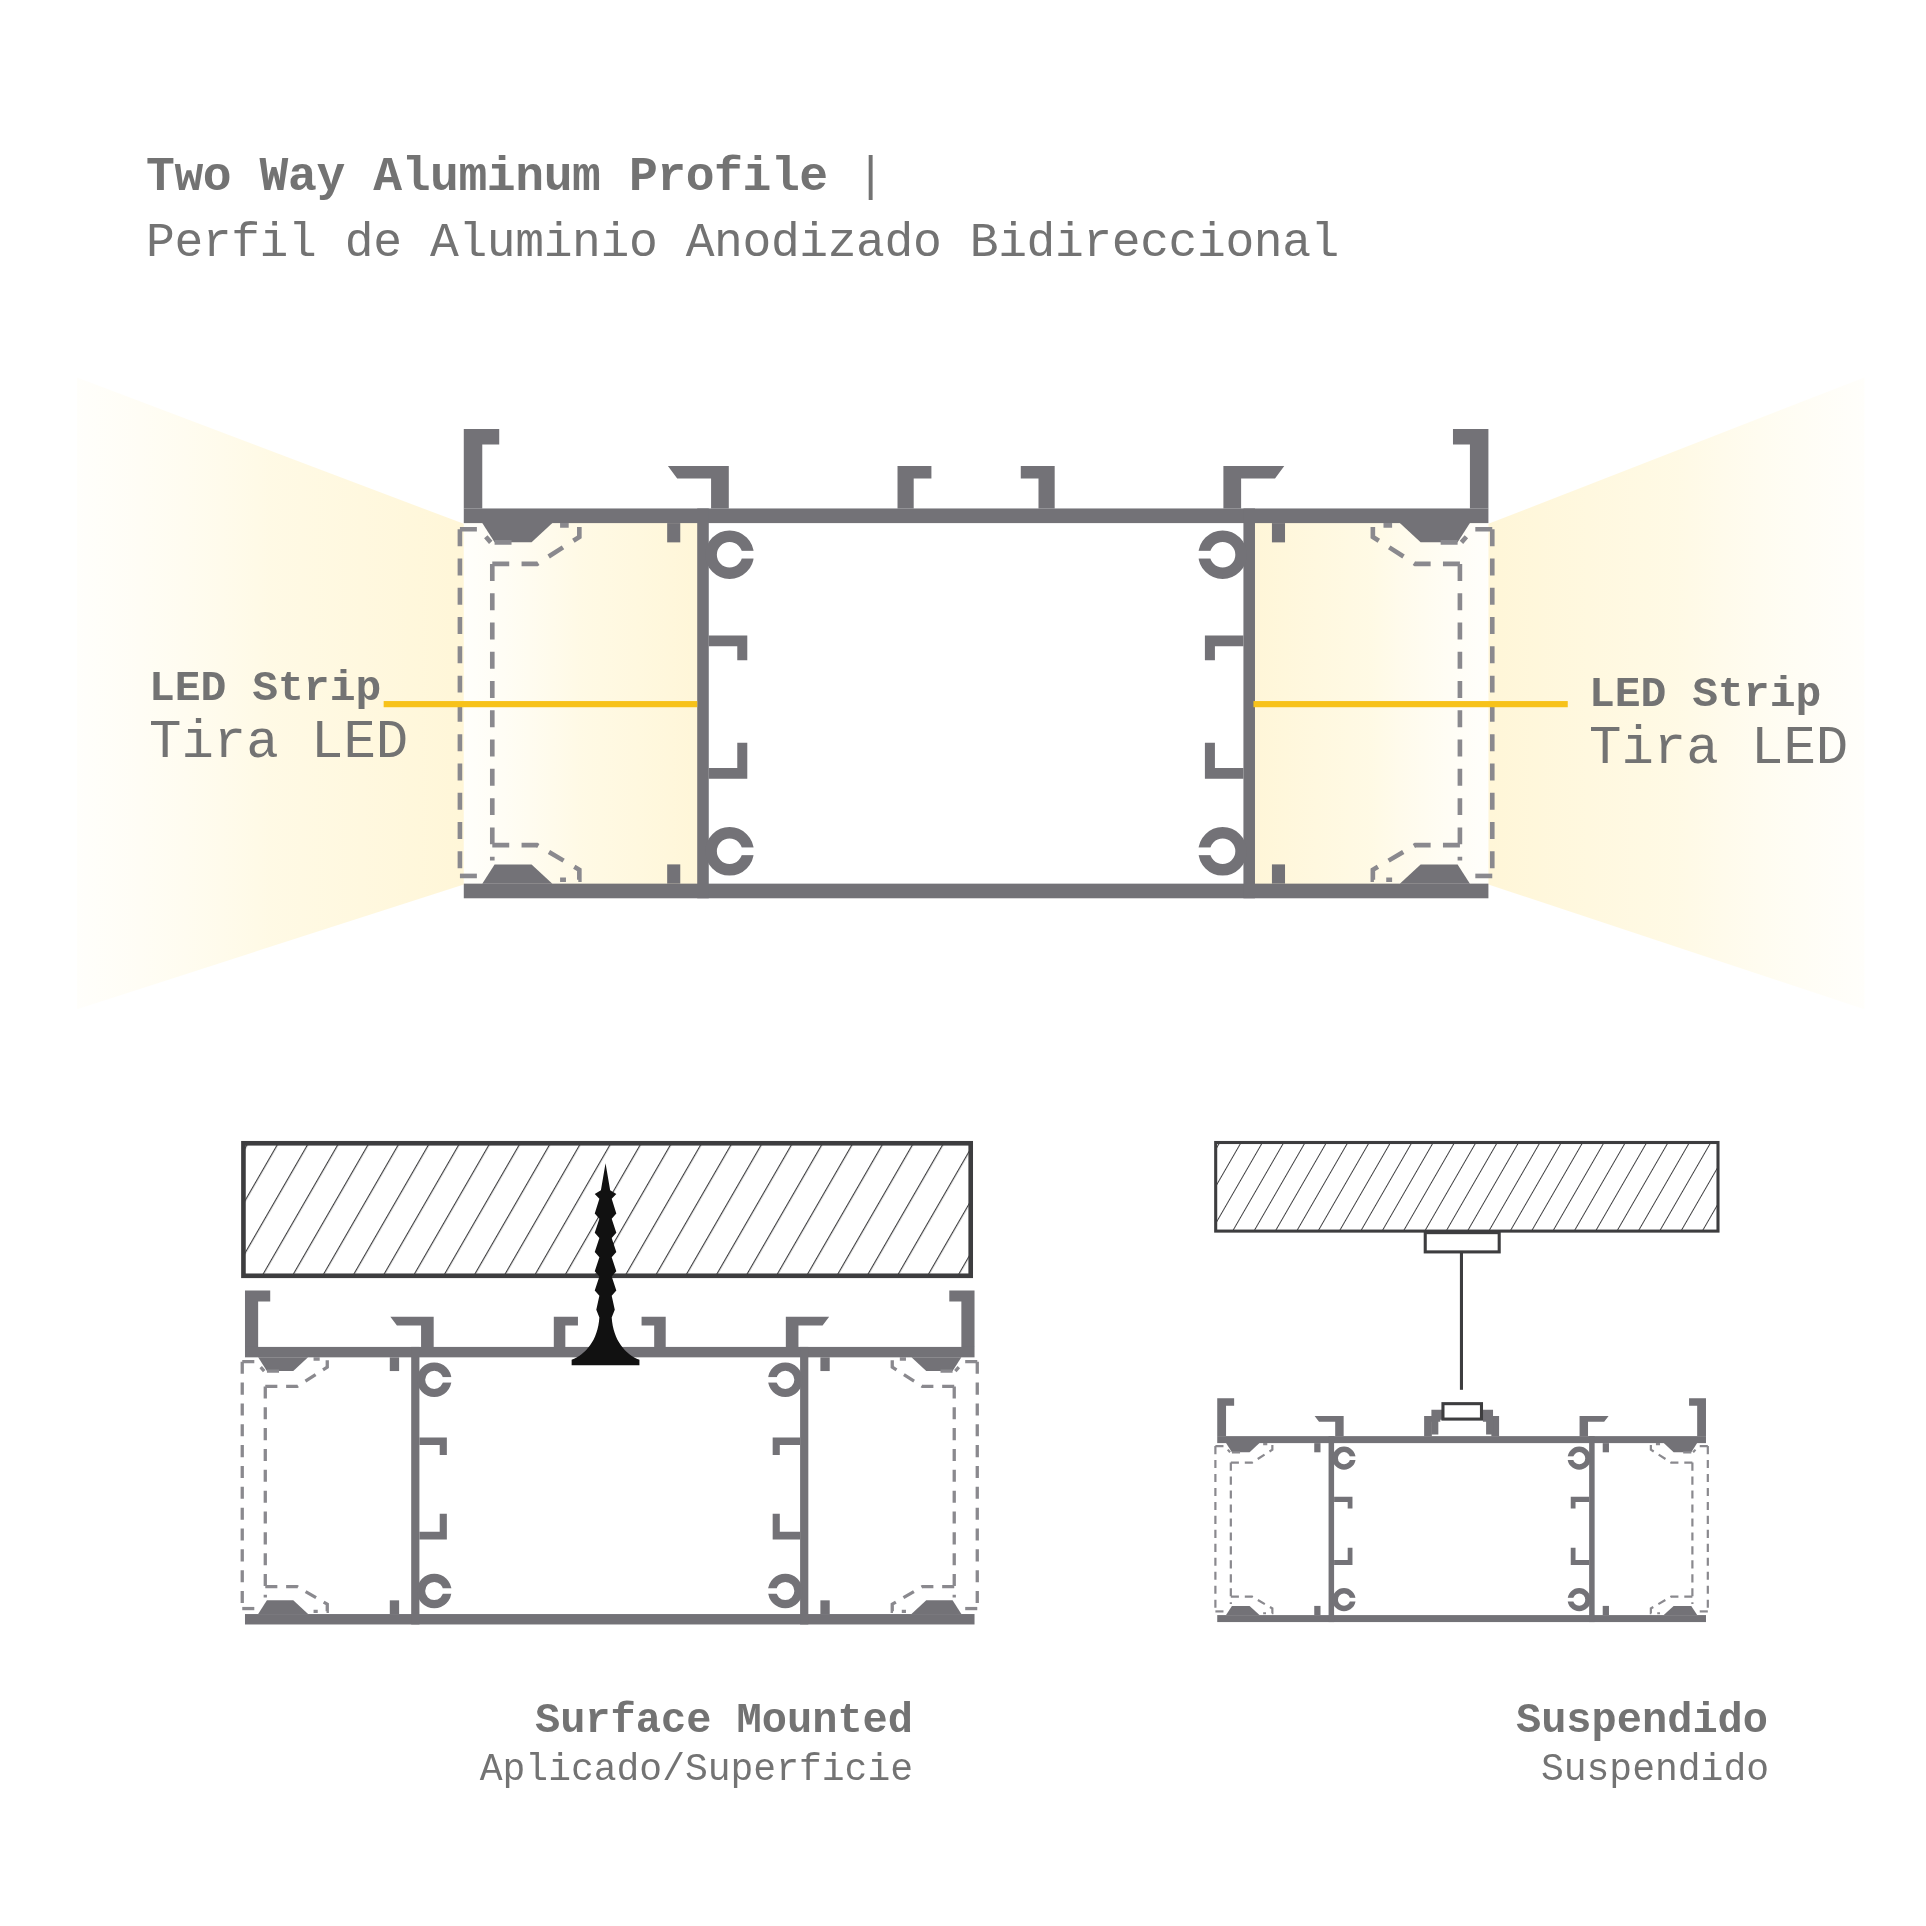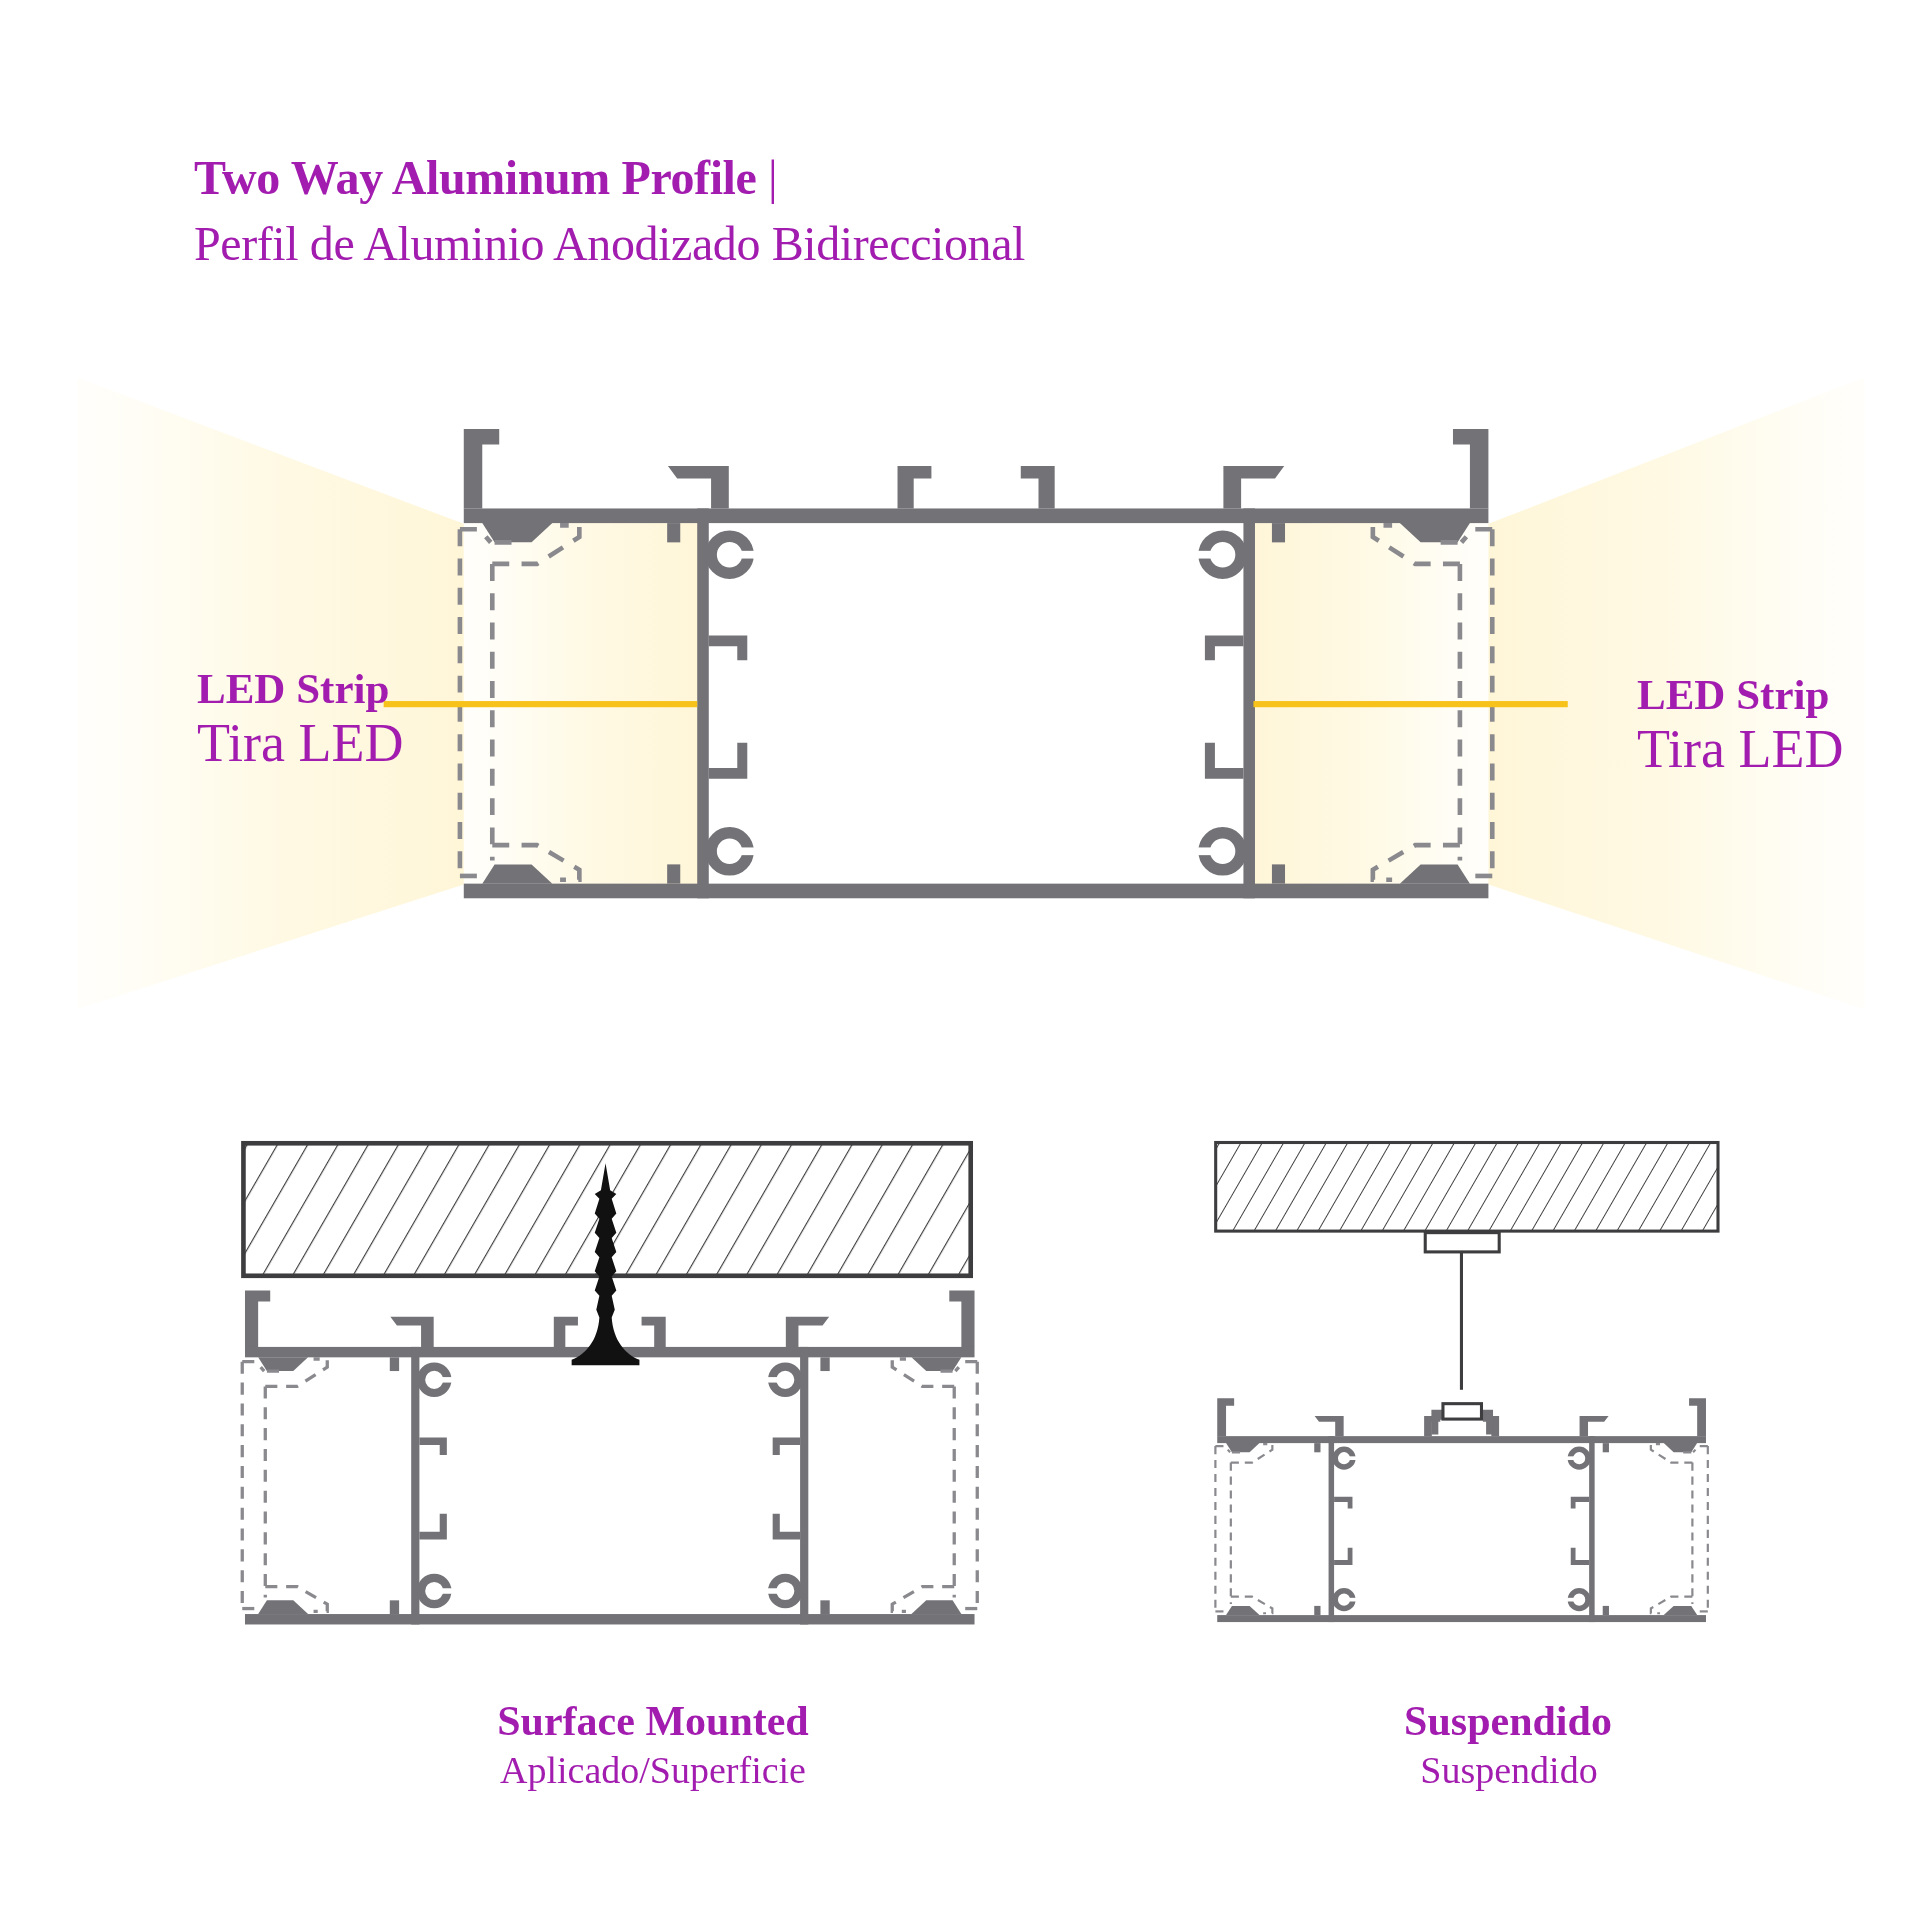--- a/index.html
+++ b/index.html
@@ -1,24 +1,24 @@
 <!DOCTYPE html>
 <html style="font-size:12.3px"><head>
 <meta charset="utf-8">
 <style>
   html, body { margin: 0; padding: 0; background: #ffffff; }
   body { width: 1926px; height: 1926px; position: relative; overflow: hidden; font-family: "Liberation Sans", sans-serif; color: #333333; }
   .canvas { position: absolute; left: 0; top: 0; width: 1926px; height: 1926px; }
-  .txt { position: absolute; white-space: nowrap; color: #a21caf; font-family: Liberation Serif, serif; margin-left: 48px; }
+  .txt { position: absolute; white-space: nowrap; color: #737373; font-family: Liberation Mono, monospace; }
   .title { left: 146px; top: 150px; font-size: 48px; font-weight: bold; letter-spacing: -0.4px; }
   .title .sep { font-weight: normal; }
   .subtitle { left: 146px; top: 216px; font-size: 48px; letter-spacing: -0.4px; text-align: right; }
   .lbl-b { font-size: 43px; font-weight: bold; }
   .lbl-n { font-size: 54px; }
-  .cap { text-align: center; width: 616px; }
+  .cap { text-align: right; width: 616px; }
   .cap-b { font-size: 42px; font-weight: bold; }
   .cap-n { font-size: 38px; }
 </style>
 </head>
 <body>
 
 <svg class="canvas" viewBox="0 0 2500 2500" xmlns="http://www.w3.org/2000/svg">
   <defs>
     <linearGradient id="glowL" x1="0" y1="0" x2="1" y2="0">
       <stop offset="0" stop-color="#FFFBEA" stop-opacity="0.2"></stop>

